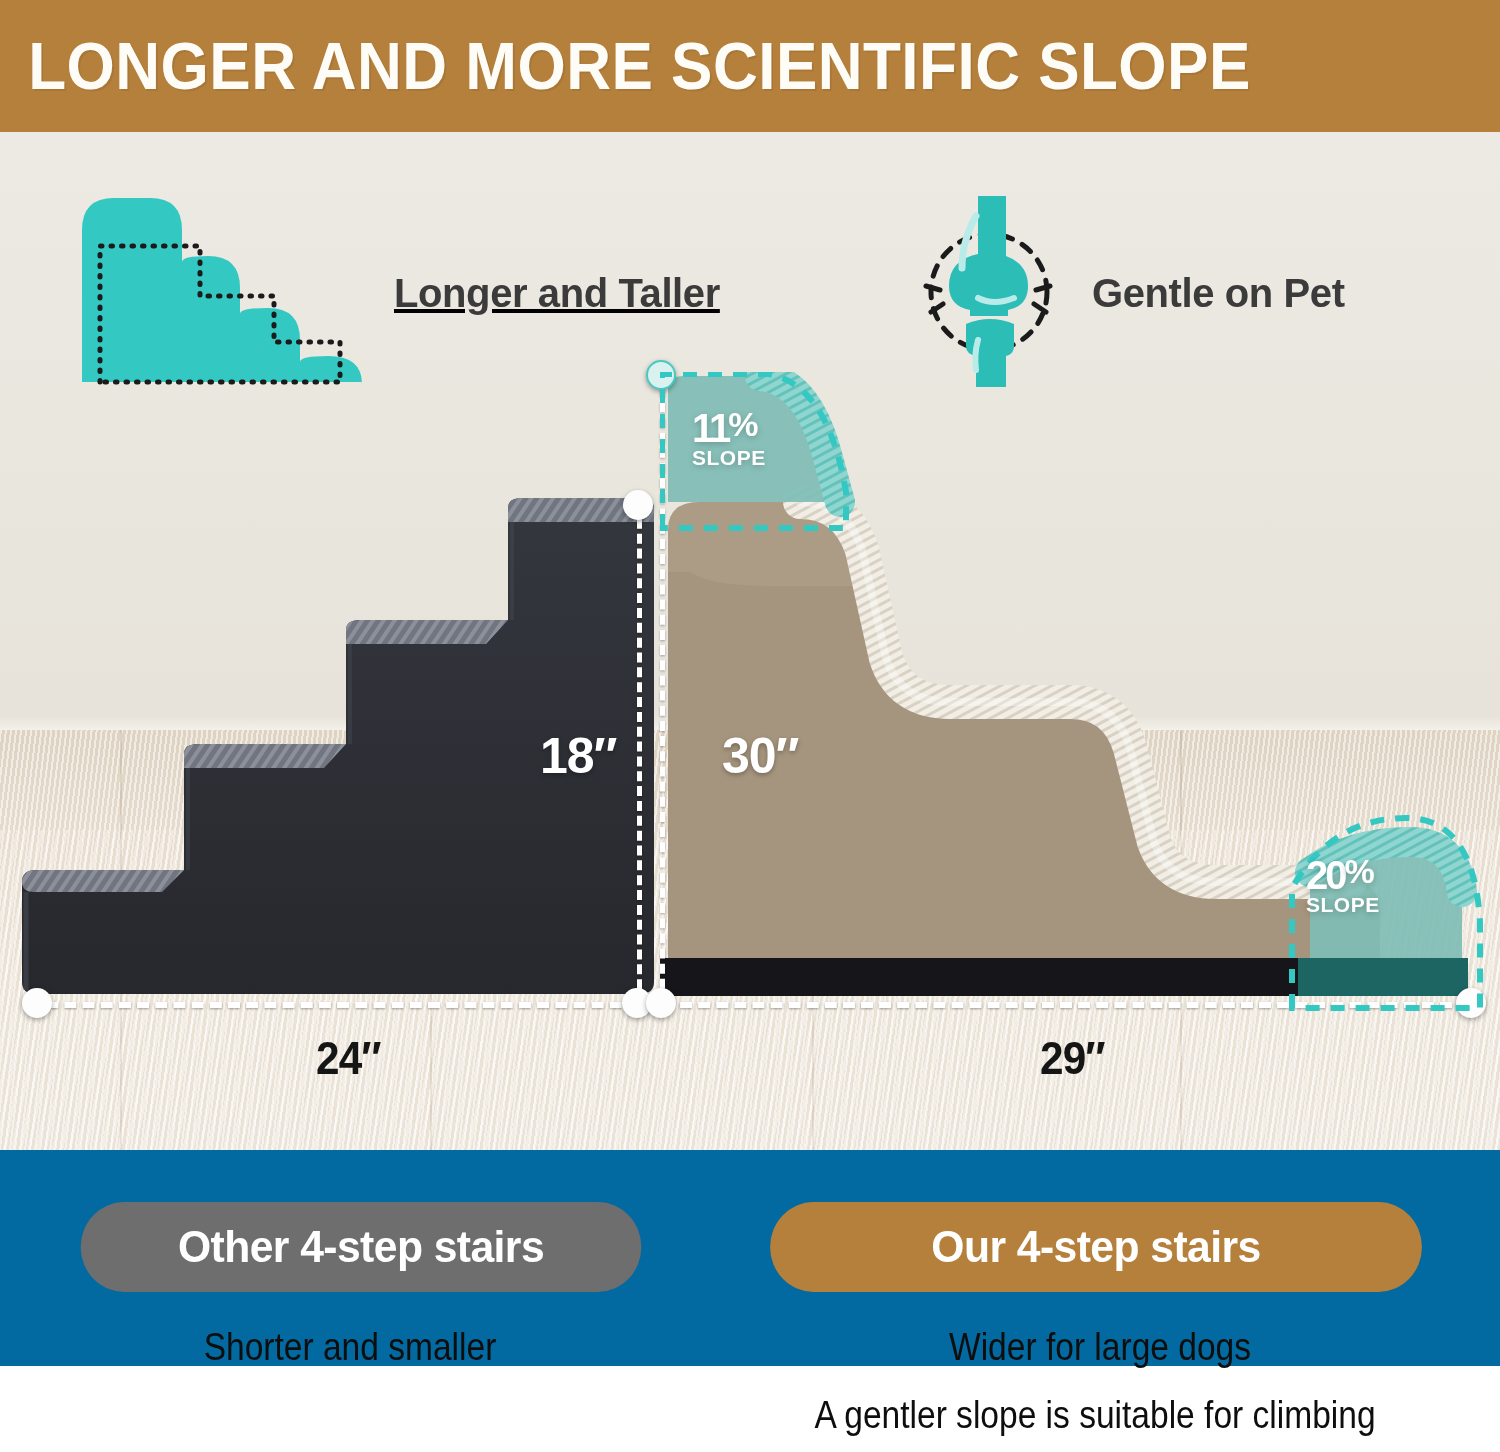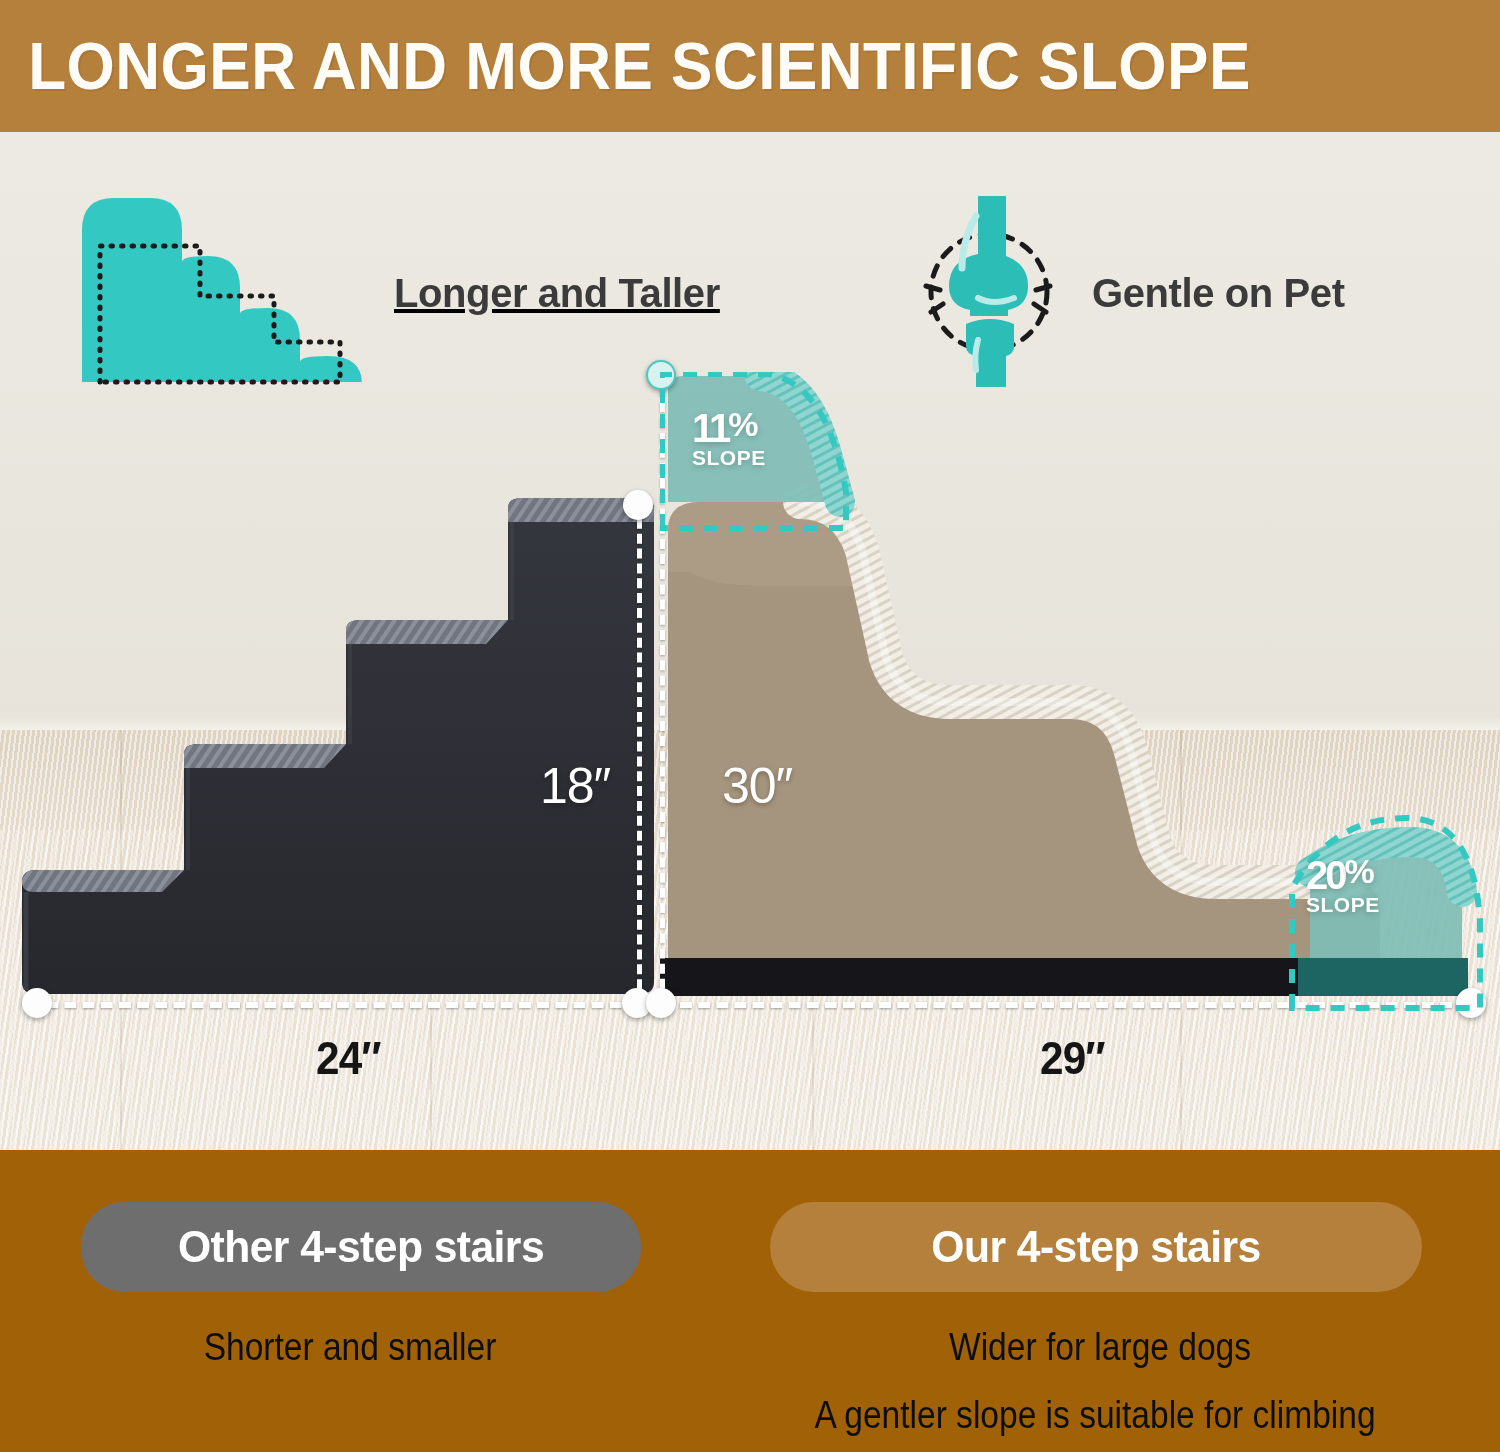--- a/index.html
+++ b/index.html
@@ -91,24 +91,23 @@
   .stairs-dark { position: absolute; left: 12px; top: 360px; }
 
   
   .stairs-tan { position: absolute; left: 650px; top: 240px; }
 
   
   .dim-white {
     position: absolute;
     color: #ffffff;
     font-size: 50px;
-    font-weight: normal;
+    font-weight: bold;
     letter-spacing: -1px;
     text-shadow: 0 2px 5px rgba(0,0,0,0.30);
-    margin-top: 30px;
   }
   #dim-18 { left: 540px; top: 595px; }
   #dim-20 { left: 722px; top: 595px; }
 
   .dim-black {
     position: absolute;
     color: #151515;
     font-size: 47px;
     font-weight: bold;
     letter-spacing: -1px;
@@ -154,22 +153,22 @@
     white-space: nowrap;
   }
   .pct-num { font-size: 40px; letter-spacing: -3px; }
   .pct-sign { font-size: 34px; vertical-align: super; letter-spacing: -1px; }
   .pct-sub { display: block; font-size: 21px; letter-spacing: 0.5px; text-align: right; margin-top: 4px; }
 
   
   .bottom {
     position: absolute;
     left: 0; top: 1150px;
-    width: 1500px; height: 302px;
-    background: #a16207;
+    width: 1500px; height: 216px;
+    background: #0369a1;
   }
   .pill {
     position: absolute;
     display: flex; align-items: center; justify-content: center;
     border-radius: 60px;
     color: #ffffff;
     font-size: 44px;
     font-weight: bold;
     letter-spacing: -0.6px;
     transform: scaleX(0.97);

